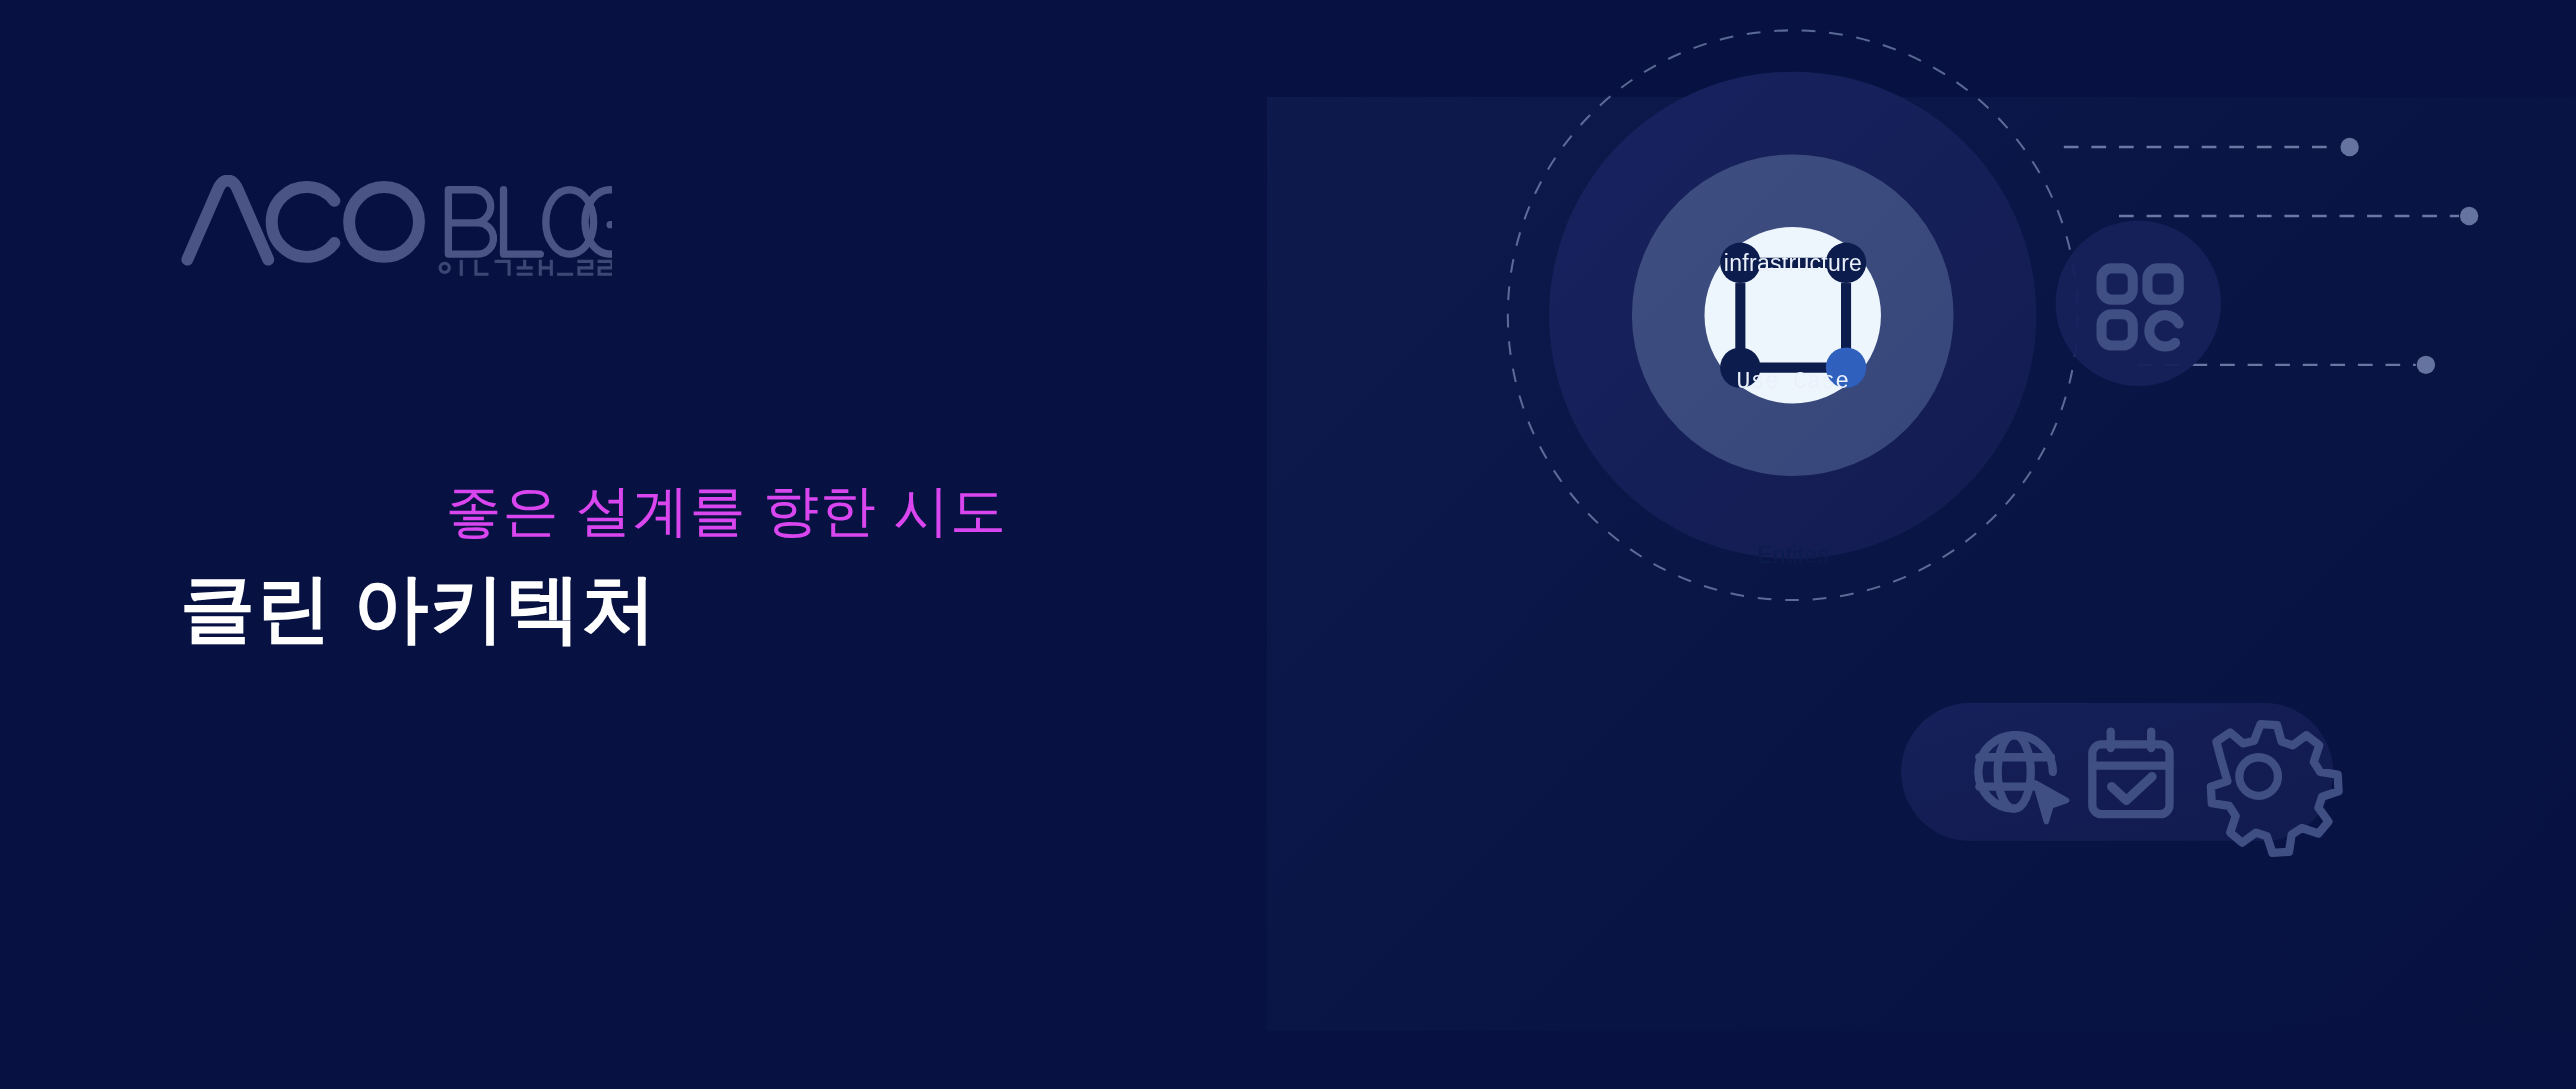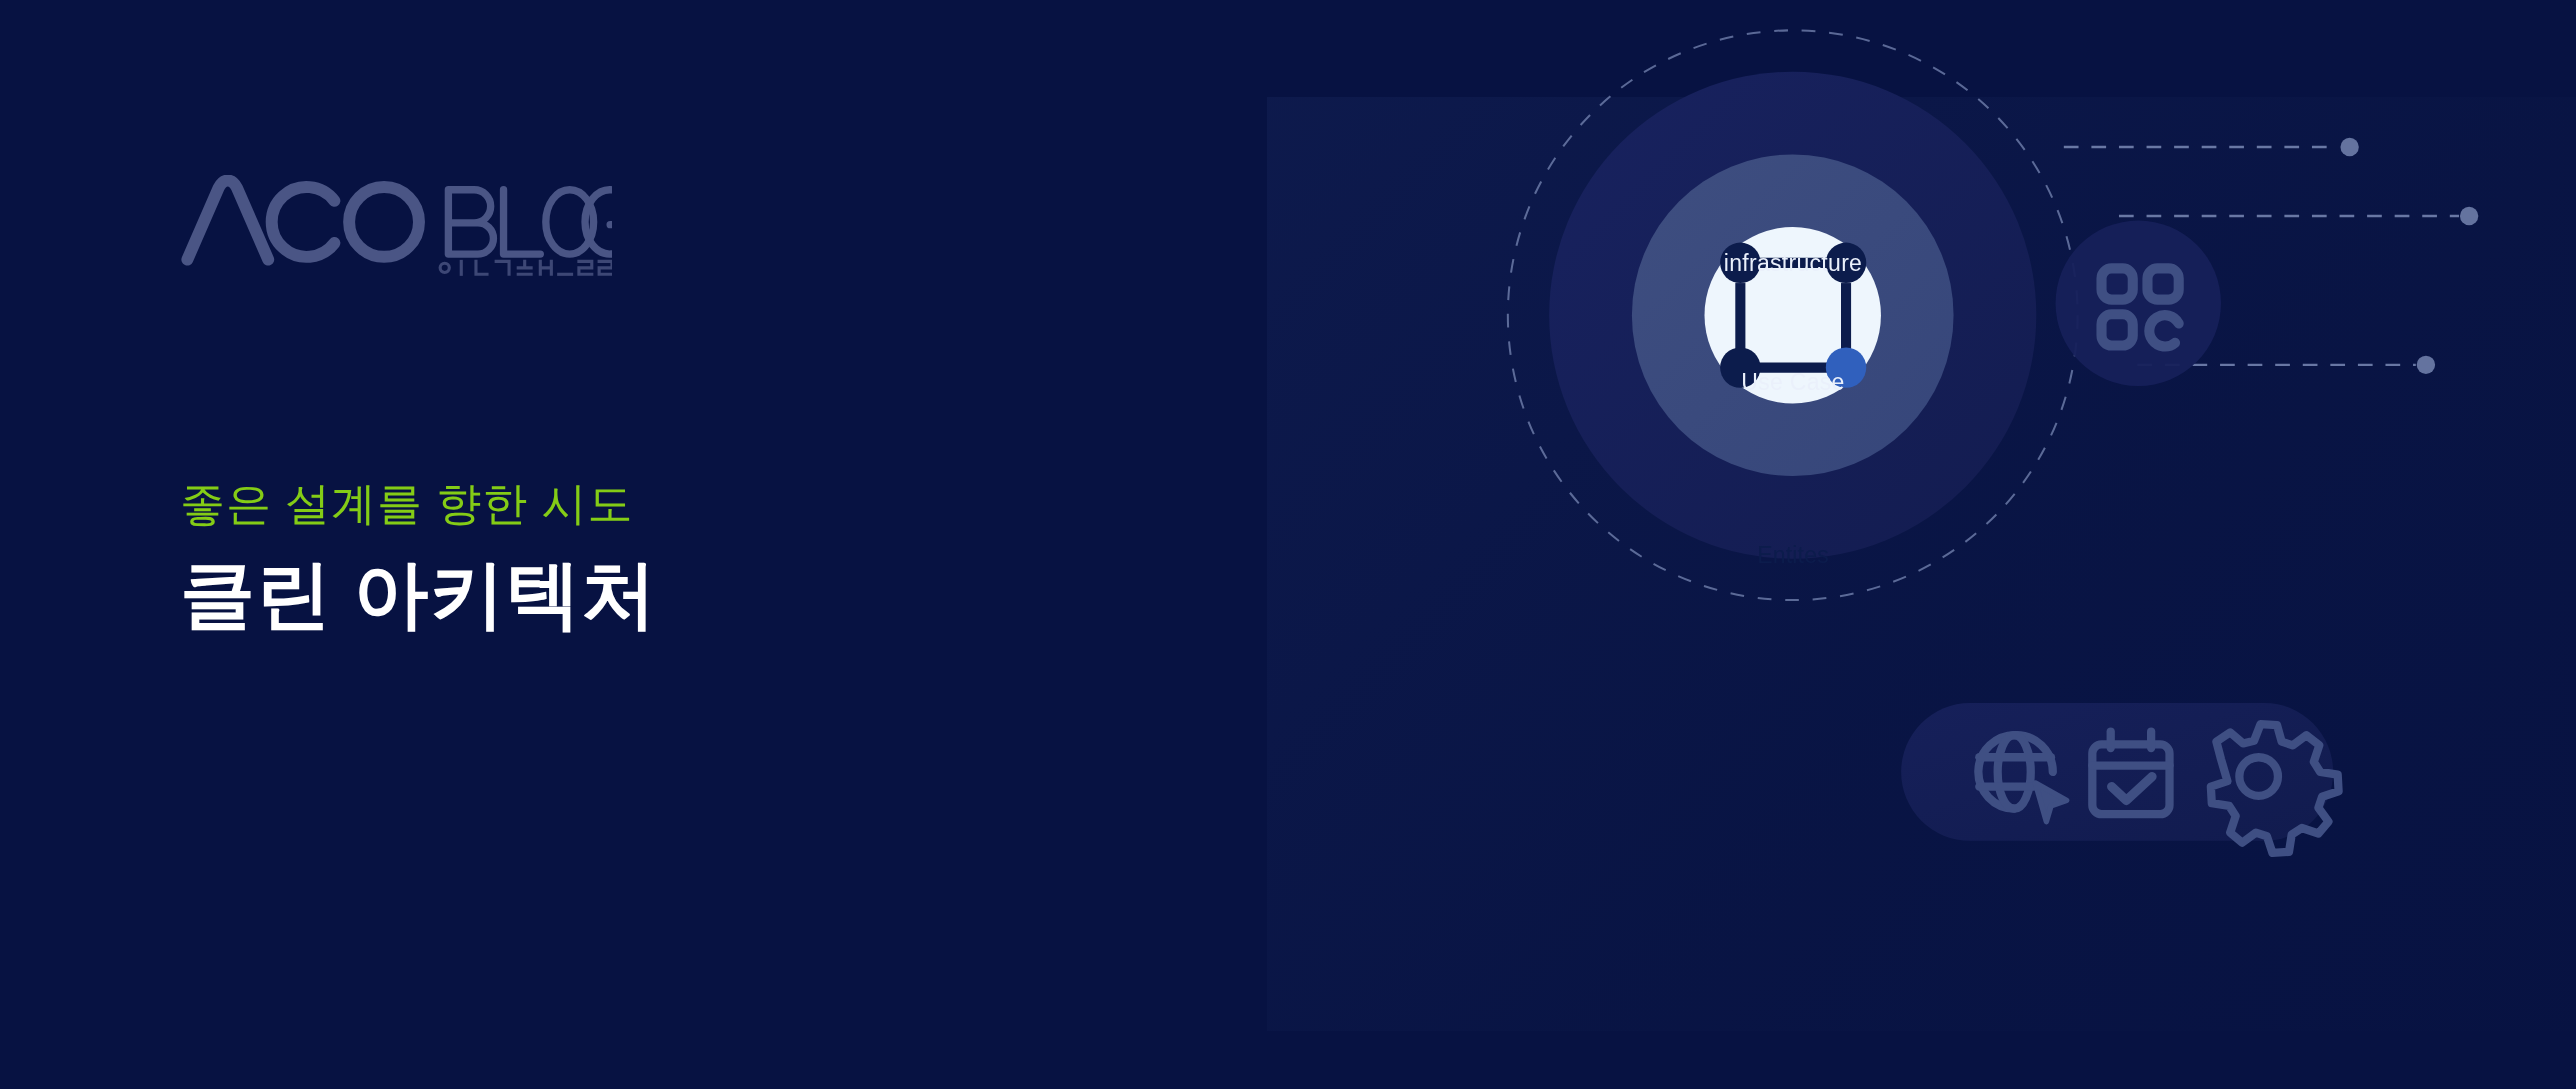--- a/index.html
+++ b/index.html
@@ -42,26 +42,27 @@
   }
   .brand svg { display: block; }
 
   .headline-group {
     position: absolute;
     left: 180px;
     top: 476px;
     width: 827px;
   }
   .subtitle {
-    color: #84cc16;
-    font-size: 45px;
+    color: #d946ef;
+    font-size: 56px;
     font-weight: 400;
     letter-spacing: 0.9px;
     line-height: 1.25;
     white-space: nowrap;
+    text-align: right;
   }
   .title {
     margin-top: 17px;
     color: #ffffff;
     font-size: 75px;
     font-weight: 700;
     letter-spacing: 0.9px;
     line-height: 1.2;
     white-space: nowrap;
   }
@@ -85,21 +86,21 @@
   .ring-label {
     position: absolute;
     color: #eaf0fb;
     font-size: 23px;
     font-weight: 400;
     letter-spacing: 0.3px;
     white-space: nowrap;
     transform: translateX(-50%);
   }
   .ring-label.infrastructure { left: 506px; top: 250px; }
-  .ring-label.usecase       { left: 506px; top: 369px; }
+  .ring-label.usecase       { left: 506px; top: 369px; font-family: Liberation Mono, monospace; }
 
   .entity-label {
     position: absolute;
     left: 506px;
     top: 555px;
     transform: translate(-50%, -50%);
     color: #0c1c4c;
     font-size: 23px;
     font-weight: 400;
     letter-spacing: 0.2px;

